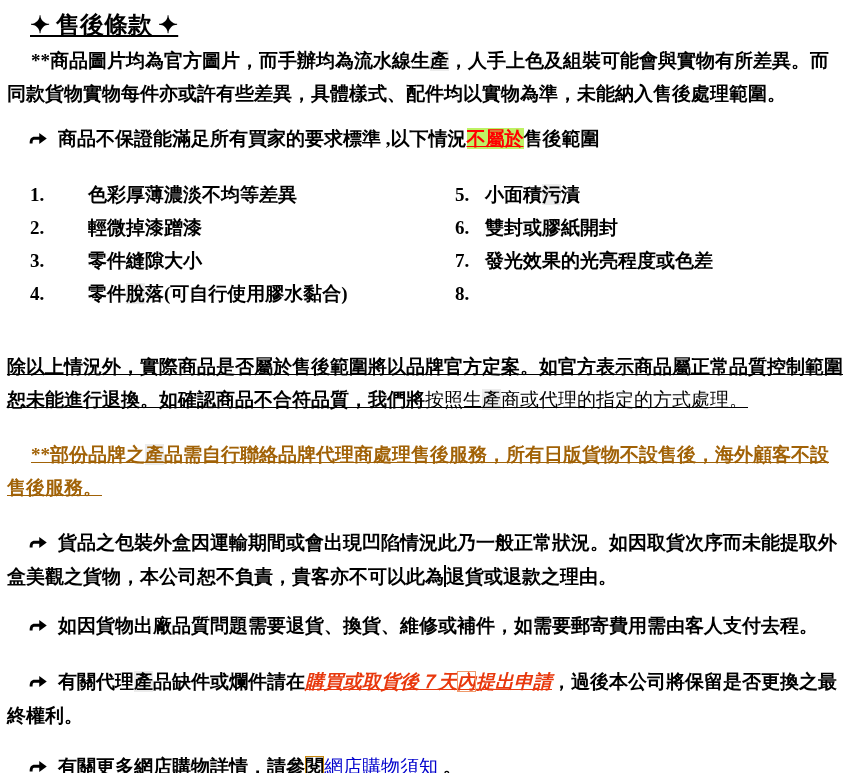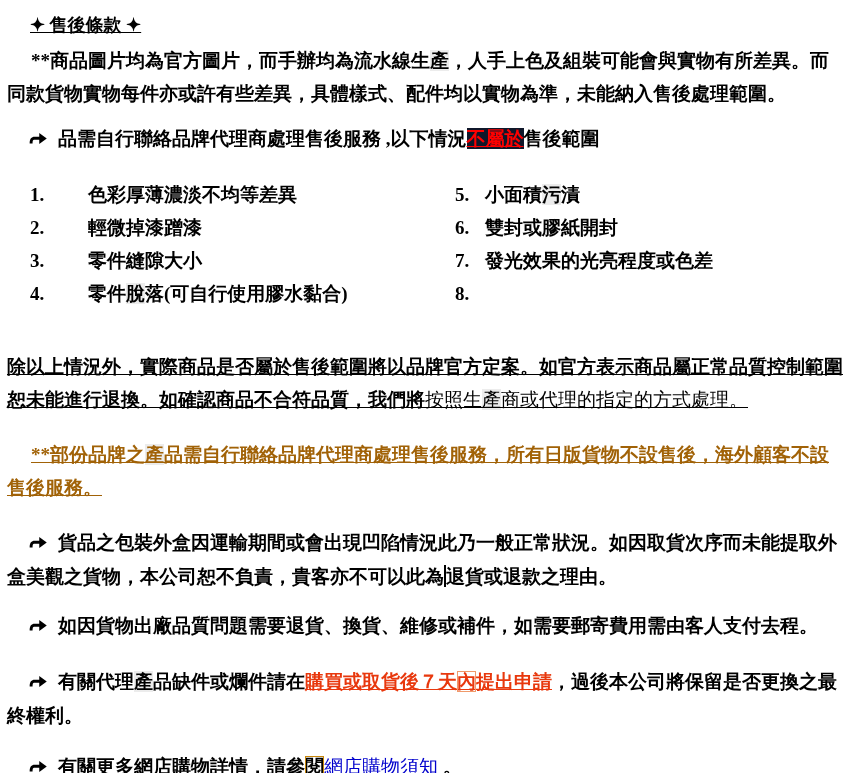--- a/index.html
+++ b/index.html
@@ -3,59 +3,59 @@
 <meta charset="utf-8">
 <style>
   html,body{margin:0;padding:0;}
   body{
     width:864px;height:773px;overflow:hidden;background:#ffffff;
     font-family:"Liberation Serif","DejaVu Serif",serif;
     font-weight:bold;color:#000;font-size:19px;
   }
   .page{padding:6px 7px 0 7px;width:850px;box-sizing:border-box;}
   p{margin:0;line-height:33px;}
-  .title{margin:6px 0 0 23px;font-size:18px;line-height:26px;}
+  .title{margin:6px 0 0 23px;font-size:24px;line-height:26px;}
   .title-inner{text-decoration:underline;}
   .indent{text-indent:24px;margin-top:6px;}
   .arrow-p .arrow{margin:0 10px 0 21px;vertical-align:-1px;}
   .p-guarantee{margin-top:12px;}
   .list{margin-top:22px;}
   .lrow{display:flex;line-height:33px;}
   .lnum{margin-left:23px;width:58px;flex:none;}
   .litem{width:367px;flex:none;}
   .lnum2{width:30px;flex:none;}
   .litem2{flex:1;}
   .p-policy{margin-top:40px;text-decoration:underline;}
   .p-red{margin-top:22px;color:#a16207;text-decoration:underline;}
   .p-returns{margin-top:16px;}
   .p-packaging{margin-top:22px;}
   .p-defects{margin-top:22px;}
   .p-moreinfo{margin-top:18px;}
-  .hl{background:#0f172a;color:#ff0000;text-decoration:underline;}
-  .red-u{color:#e8380d;text-decoration:underline;}
+  .hl{background:#bef264;color:#ff0000;text-decoration:underline;}
+  .red-u{color:#e8380d;text-decoration:underline;font-style:italic;}
   .light{font-weight:normal;}
   .link{color:#0000cc;font-weight:normal;text-decoration:underline;cursor:pointer;}
   .sub{background:#ececec;}
   .box-orange{outline:1px solid #c8860a;outline-offset:-1px;}
   .box-red{outline:1px solid #f09a6a;outline-offset:-1px;}
   .caret{display:inline-block;width:0;border-left:2px solid #000;height:22px;vertical-align:-4px;}
   .arrow svg{display:inline-block;}
 </style>
 </head>
 <body>
 
 <div class="page">
 
   <p class="title"><span class="title-inner">✦ 售後條款 ✦</span></p>
 
   <p class="indent"><span>**商品圖片均為官方圖片，而手辦均為流水線生</span><span class="sub">產</span><span>，人手上色及組裝可能會與實物有所差異。而同款貨物實物每件亦或許有些差異，具體樣式、配件均以實物為準，未能納入售後處理範圍。</span></p>
 
   <p class="arrow-p p-guarantee"><span class="arrow"><svg width="20" height="15" viewBox="0 0 24 18">
           <path d="M2 15 L5.5 15 C5.5 11 6 10.5 9 10.5 L13.5 10.5 L13.5 15.5 L22.5 9 L13.5 2.5 L13.5 7 L8 7 C4 7 2 9.5 2 15 Z" fill="#000"></path>
-        </svg></span><span>品需自行聯絡品牌代理商處理售後服務 ,以下情況</span><span class="hl">不屬於</span><span>售後範圍</span></p>
+        </svg></span><span>商品不保證能滿足所有買家的要求標準 ,以下情況</span><span class="hl">不屬於</span><span>售後範圍</span></p>
 
   <div class="list">
     <div class="lrow">
       <span class="lnum">1.</span>
       <span class="litem"><span>色彩厚薄濃淡不均等差異</span><span class="sub"></span><span></span></span>
       <span class="lnum2">5.</span>
       <span class="litem2"><span>小面積</span><span class="sub">污</span><span>漬</span></span>
     </div>
     <div class="lrow">
       <span class="lnum">2.</span>

